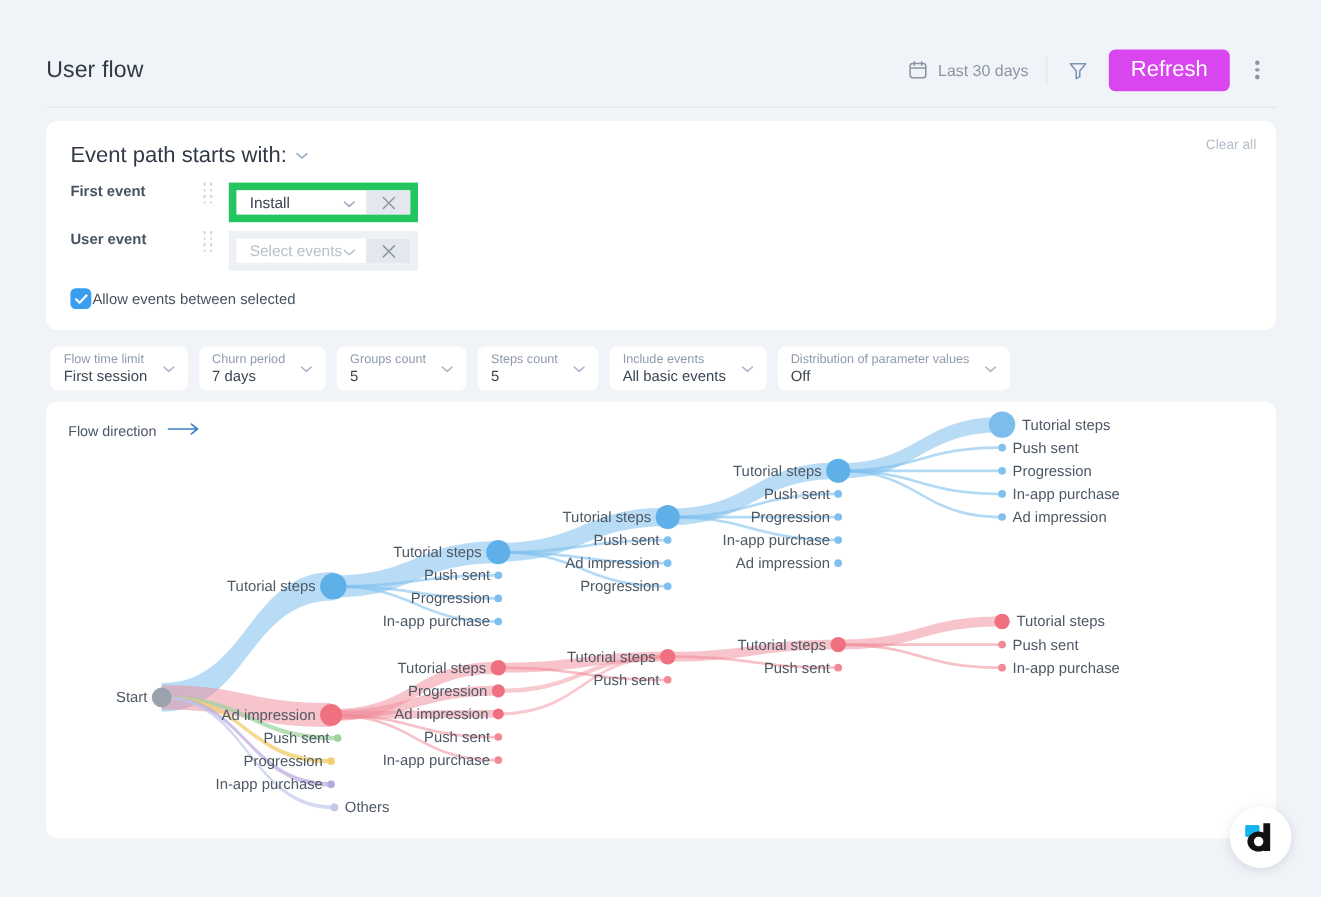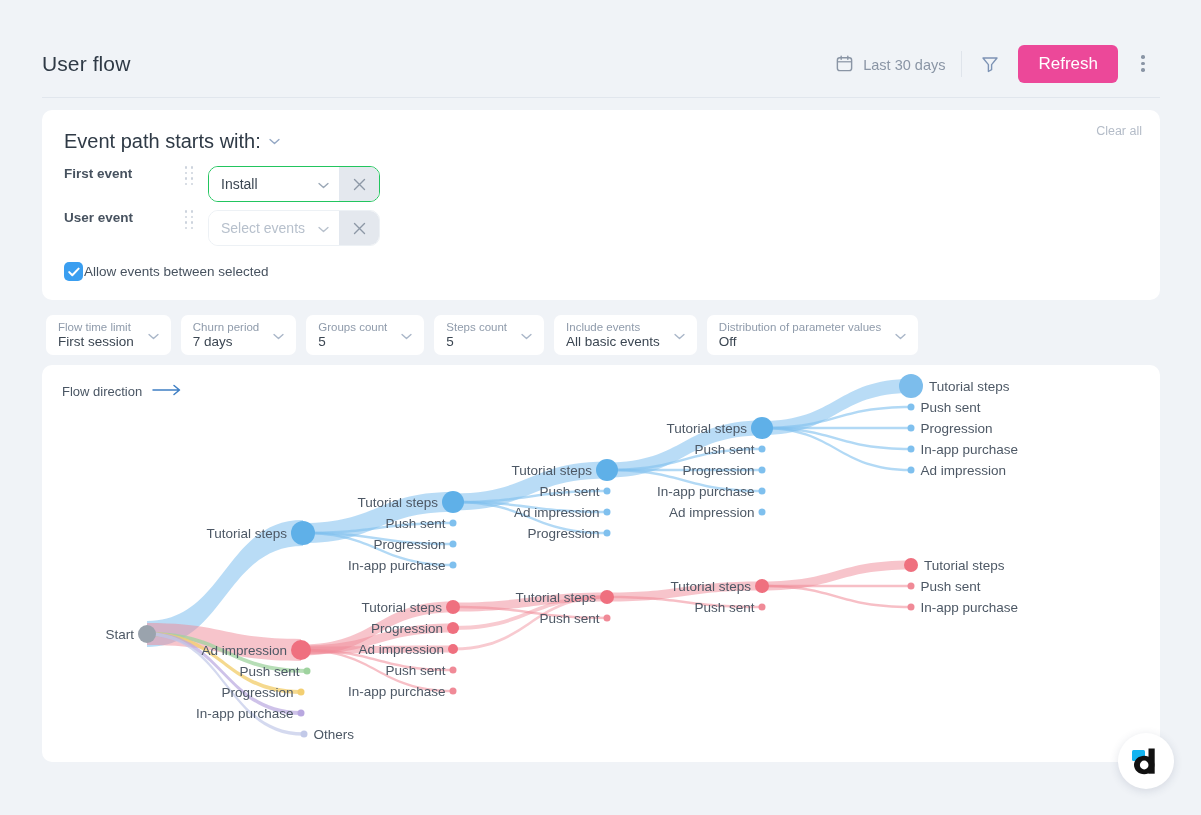--- a/index.html
+++ b/index.html
@@ -33,22 +33,22 @@
     color: #8a95a5; font-size: 14.5px; cursor: pointer;
     padding-right: 16px;
   }
   .cal-icon { width: 19px; height: 19px; display: block; }
   .vsep { width: 1px; height: 26px; background: #dfe4eb; }
   .filter-btn {
     padding: 0 18px; display: flex; align-items: center; cursor: pointer;
   }
   .funnel-icon { width: 20px; height: 20px; display: block; }
   .refresh-btn {
-    background: #ec4899; color: #fff; border: none; border-radius: 6px;
-    padding: 0 20px; height: 38px; font-size: 17px; cursor: pointer;
+    background: #d946ef; color: #fff; border: none; border-radius: 6px;
+    padding: 0 20px; height: 38px; font-size: 20px; cursor: pointer;
     font-family: "Liberation Sans", sans-serif;
   }
   .kebab {
     width: 34px; height: 34px; margin-left: 8px; cursor: pointer;
     display: flex; flex-direction: column; align-items: center;
     justify-content: center; gap: 3px;
   }
   .kebab i { width: 3.5px; height: 3.5px; border-radius: 50%; background: #8a95a5; display:block; }
 
   
@@ -73,21 +73,21 @@
   .frow-label {
     width: 116px; font-size: 13.5px; color: #47525f; font-weight: bold;
   }
   .grip {
     width: 18px; margin-right: 10px; display: grid;
     grid-template-columns: 3px 3px; gap: 3px; justify-content: center;
   }
   .grip i { width: 2.5px; height: 2.5px; background: #ccd3dd; border-radius: 1px; display:block; }
   .select-wrap {
     display: flex; align-items: stretch;
-    border: 1px solid #22c55e; border-radius: 10px; overflow: hidden;
+    border: 7px solid #22c55e; border-radius: 0; overflow: hidden;
     height: 36px; width: 172px;
   }
   .select-wrap.muted { border-color: #edf1f5; }
   .select-box {
     flex: 1; display: flex; align-items: center; justify-content: space-between;
     background: #fff; padding: 0 10px 0 12px; font-size: 14px; color: #3b4652;
     cursor: pointer;
   }
   .select-box.placeholder { color: #b7c0cc; }
   .clear-x {

